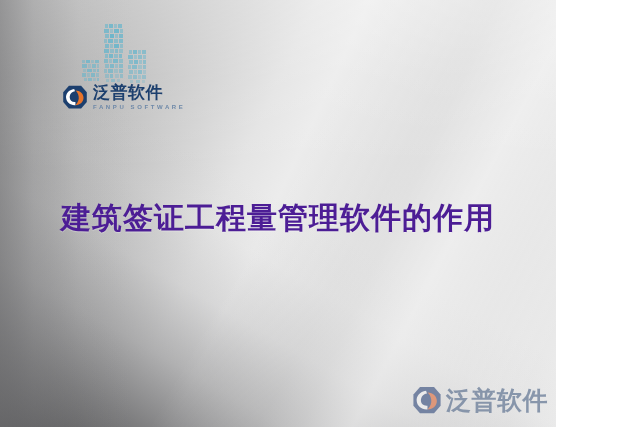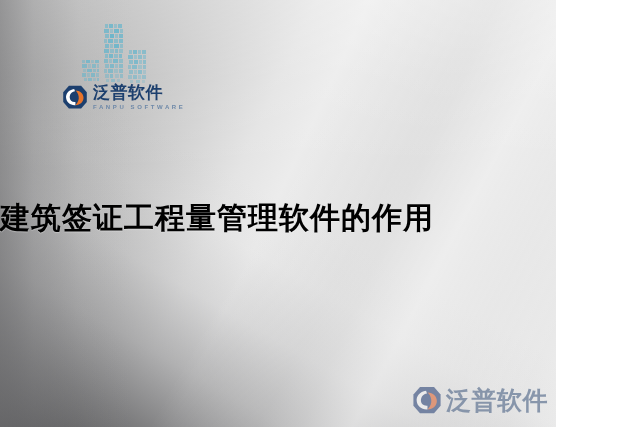--- a/index.html
+++ b/index.html
@@ -114,23 +114,24 @@
     margin-top: 3px;
     white-space: nowrap;
   }
 
   
   .headline {
     position: absolute;
     left: 0;
     right: 0;
     top: 198px;
+    text-align: center;
     font-size: 30px;
     font-weight: bold;
-    color: #000000;
+    color: #4c1d95;
     letter-spacing: 1px;
     white-space: nowrap;
     text-shadow: 0 1px 1px rgba(255,255,255,0.30);
   }
 
   
   .watermark {
     position: absolute;
     right: 8px;
     bottom: 12px;

